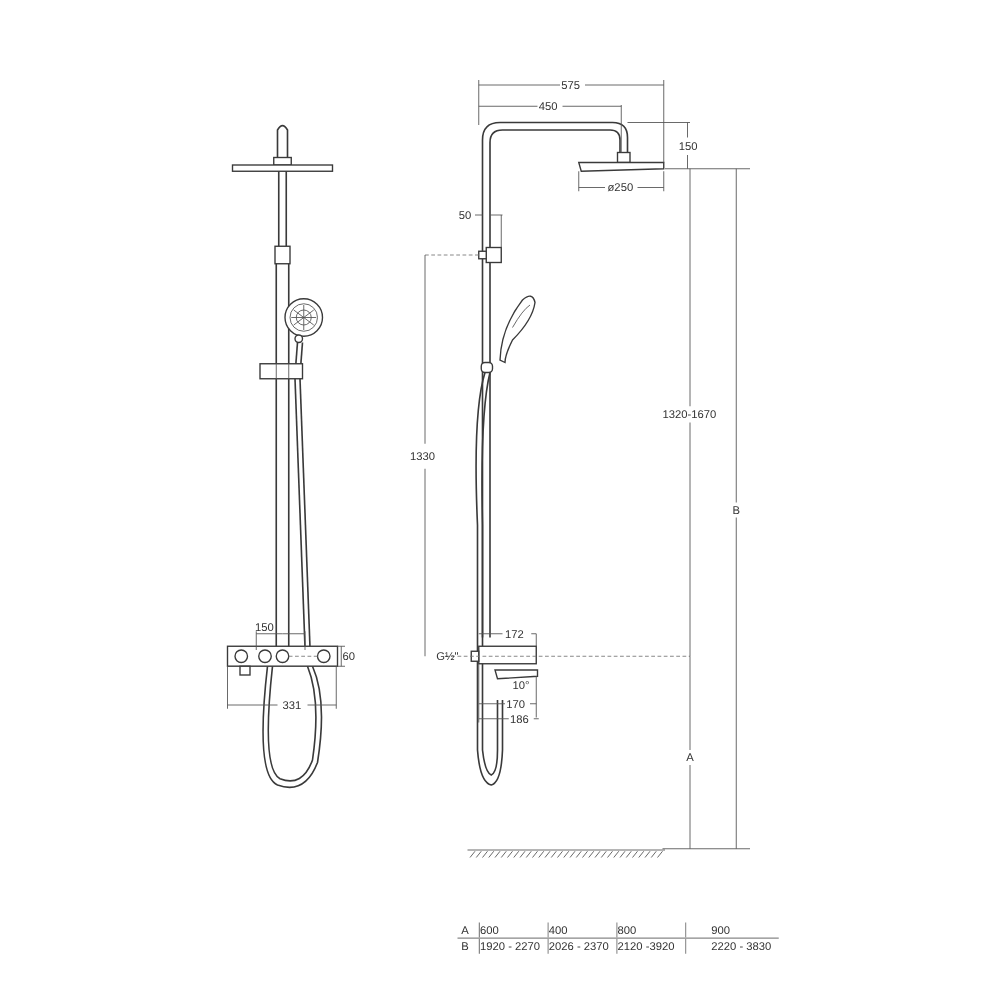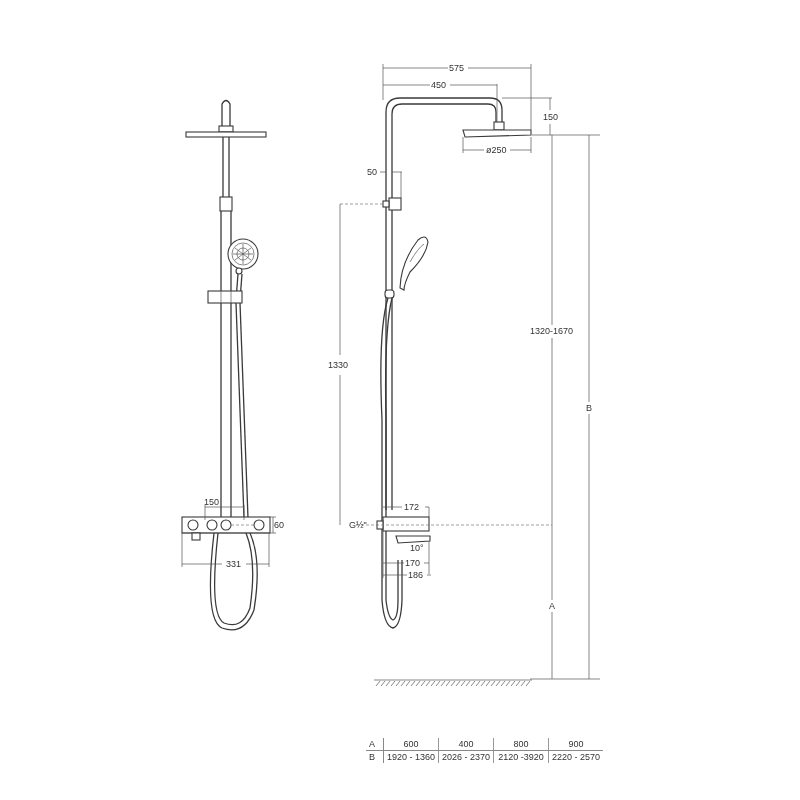--- a/index.html
+++ b/index.html
@@ -8,22 +8,22 @@
   svg { position: absolute; left: 0; top: 0; }
   .ln { stroke: #3a3a3a; stroke-width: 1.3; fill: none; }
   .lnf { stroke: #3a3a3a; stroke-width: 1.1; fill: #ffffff; }
   .thin { stroke: #555; stroke-width: 0.7; fill: none; }
   .dash { stroke: #777; stroke-width: 0.7; fill: none; stroke-dasharray: 3 2; }
   .dim text, text.dim { font-size: 9px; fill: #333; font-family: "Liberation Sans", sans-serif; }
   .tbl { position: absolute; left: 366px; top: 738px; font-size: 9px; color: #333; }
   .tbl .row { display: flex; height: 12px; line-height: 12px; }
   .tbl .row.r1 { border-bottom: 1px solid #888; }
   .tbl .hd { width: 14px; text-align: left; padding-left: 3px; border-right: 1px solid #888; }
-  .tbl .cell { width: 54px; text-align: center; border-right: 1px solid #999; }
-  .tbl .cell:last-child { border-right: none; }
+  .tbl .cell { width: 54px; text-align: left; border-right: 1px solid #999; }
+  .tbl .cell:last-child { border-right: none; margin-left: 20px; }
 </style>
 </head>
 <body>
 
 <svg width="800" height="800" viewBox="0 0 800 800">
 
   <g>
 
     <path class="ln" d="M222,132 L222,104 Q226,97 230,104 L230,132"></path>
     <rect class="lnf" x="219" y="126" width="14" height="6"></rect>
@@ -182,18 +182,18 @@
 <div class="tbl">
   <div class="row r1">
     <div class="hd">A</div>
     <div class="cell">600</div>
     <div class="cell">400</div>
     <div class="cell">800</div>
     <div class="cell">900</div>
   </div>
   <div class="row">
     <div class="hd">B</div>
-    <div class="cell">1920 - 1360</div>
+    <div class="cell">1920 - 2270</div>
     <div class="cell">2026 - 2370</div>
     <div class="cell">2120 -3920</div>
-    <div class="cell">2220 - 2570</div>
+    <div class="cell">2220 - 3830</div>
   </div>
 </div>
 
 </body></html>

